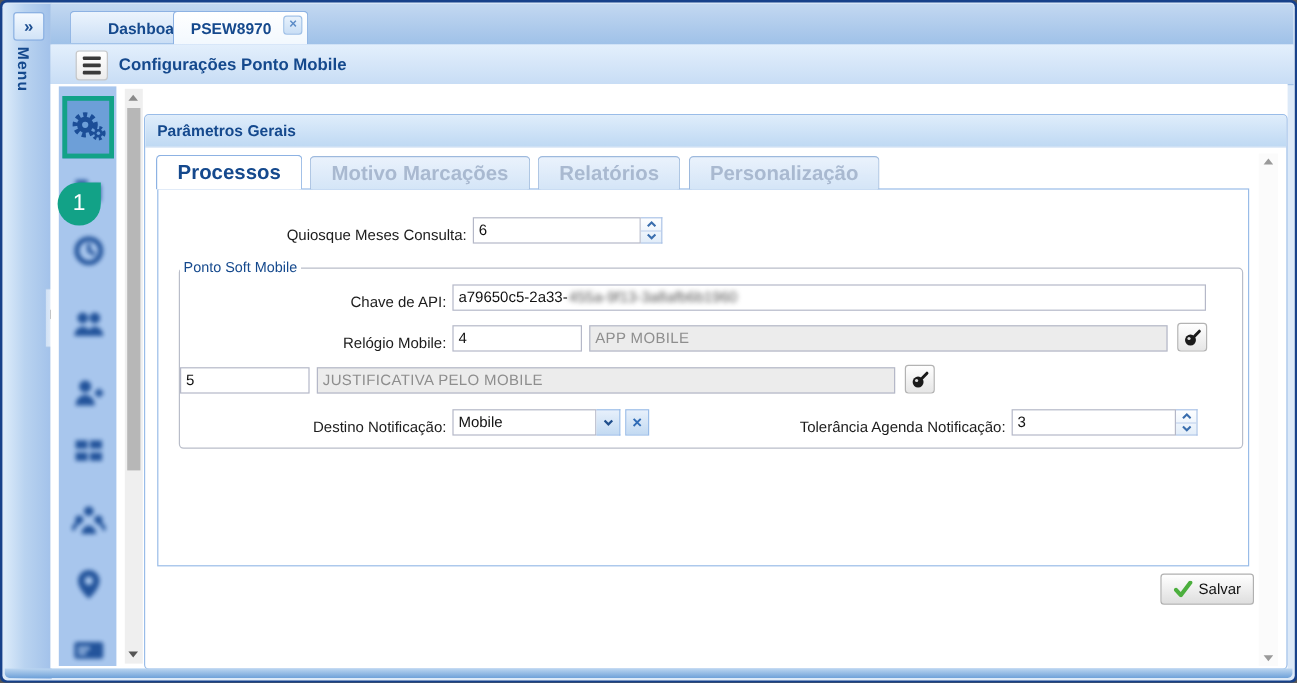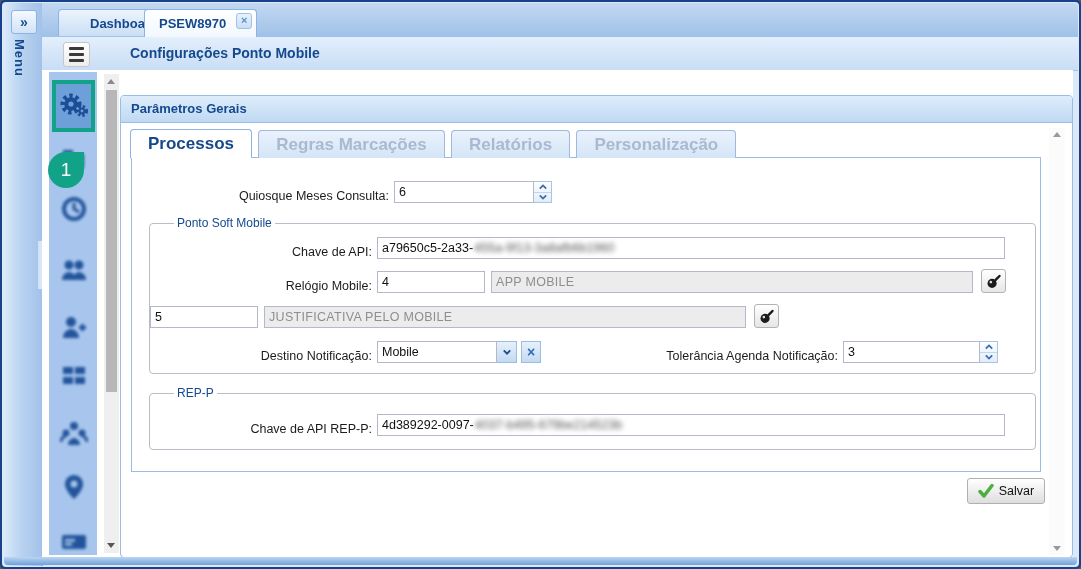--- a/index.html
+++ b/index.html
@@ -31,21 +31,21 @@
     background:linear-gradient(#e8f2fc,#c9def5);color:#5c8cc7;font-size:11px;font-weight:bold;line-height:12px;
     text-align:center;cursor:pointer;}
 
   
   .toolbar{position:absolute;left:40px;top:35px;right:1px;height:33px;
     background:linear-gradient(#e3effc,#c8ddf5);border-bottom:1px solid #a6c4e8;}
   .hamburger{position:absolute;left:21px;top:5px;width:25px;height:23px;background:linear-gradient(#ffffff,#ececec);
     border:1px solid #c7c7c7;border-radius:3px;display:flex;flex-direction:column;justify-content:center;gap:3px;
     align-items:center;cursor:pointer;}
   .hamburger i{display:block;width:15px;height:3px;background:#3a3a3a;border-radius:1px;}
-  .doc-title{position:absolute;left:57px;top:0;line-height:33px;color:#15498d;font-weight:bold;font-size:14px;margin-left:31px;}
+  .doc-title{position:absolute;left:57px;top:0;line-height:33px;color:#15498d;font-weight:bold;font-size:14px;}
 
   
   .content{position:absolute;left:40px;top:68px;right:6px;bottom:10px;background:#ffffff;}
   .bottom-band{position:absolute;left:2px;right:2px;bottom:2px;height:8px;
     background:linear-gradient(#bcd6f1,#6fa1d9);border-radius:0 0 4px 4px;}
 
   
   .dock{position:absolute;left:7px;top:2px;width:48px;bottom:2px;background:#a8c6ed;}
   .dock-icon{position:absolute;left:11px;width:28px;height:28px;filter:blur(1.8px);opacity:.95;cursor:pointer;}
   .gear-box{position:absolute;left:3px;top:8px;width:43px;height:52px;background:#6d9fd8;
@@ -87,21 +87,21 @@
   .spinner span + span{border-top:1px solid #c3d5ee;}
   .chev{width:8px;height:8px;}
   .trigger{width:20px;height:22px;border:1px solid #99bce8;border-left:none;box-sizing:border-box;
     background:linear-gradient(#e7f0fb,#c3daf2);display:flex;align-items:center;justify-content:center;cursor:pointer;}
   .clearbtn{width:20px;height:22px;border:1px solid #99bce8;box-sizing:border-box;margin-left:4px;
     background:linear-gradient(#e7f0fb,#c3daf2);color:#2f6bb6;font-weight:bold;font-size:14px;line-height:20px;
     text-align:center;cursor:pointer;}
   .lupa{width:25px;height:24px;border:1px solid #b3b3b3;border-radius:3px;background:linear-gradient(#ffffff,#e6e6e6);
     box-sizing:border-box;display:flex;align-items:center;justify-content:center;cursor:pointer;margin-left:8px;}
   fieldset.fs{position:absolute;margin:0;border:1px solid #b9bdc9;border-radius:4px;padding:0;}
-  .fs legend{color:#15498d;font-size:12px;margin-left:24px;padding:0 3px;}
+  .fs legend{color:#15498d;font-size:12px;margin-left:0;padding:0 3px;}
   .savebtn{position:absolute;left:846px;top:382px;width:78px;height:26px;border:1px solid #b0b0b0;border-radius:3px;
     background:linear-gradient(#ffffff,#dedede);display:flex;align-items:center;justify-content:center;gap:5px;
     font-size:12.5px;color:#111;cursor:pointer;box-sizing:border-box;}
 </style>
 </head>
 <body>
 
 <div class="stage">
   <div class="inner">
 
@@ -216,21 +216,21 @@
         </div>
       </div>
 
       <div class="badge">1</div>
 
       <div class="panel">
         <div class="panel-header">Parâmetros Gerais</div>
 
         <div class="ptabs">
           <div class="ptab active">Processos</div>
-          <div class="ptab">Regras Marcações</div>
+          <div class="ptab">Motivo Marcações</div>
           <div class="ptab">Relatórios</div>
           <div class="ptab">Personalização</div>
         </div>
 
         <div class="pbody">
 
           <div class="frow" style="left:0;top:21px;">
             <div class="flabel" style="width:257px;">Quiosque Meses Consulta:</div>
             <input class="tfield" style="width: 140px;" value="6">
             <div class="spinner">
@@ -302,30 +302,20 @@
                   </span>
                 <span>
                   <svg class="chev" viewBox="0 0 10 8">
                       <path d="M1 2l4 4 4-4" fill="none" stroke="#3a6eae" stroke-width="2.2"></path>
                     </svg>
                   </span>
               </div>
             </div>
           </fieldset>
 
-          <fieldset class="fs" style="left:17px;top:228px;width:885px;height:62px;">
-            <legend>REP-P</legend>
-            <div class="frow" style="left:0;top:12px;width:100%;">
-              <div class="flabel" style="width:222px;">Chave de API REP-P:</div>
-              <div class="tfield" style="width:628px;">
-                <span>4d389292-0097-</span>
-                <span class="blurred">4037-b495-679be214523b</span>
-              </div>
-            </div>
-          </fieldset>
         </div>
 
         <div class="savebtn">
           <svg width="16" height="14" viewBox="0 0 16 14">
             <path d="M2 7.5l4 4.5L14 1.5" fill="none" stroke="#4caf3e" stroke-width="3.4" stroke-linecap="round" stroke-linejoin="round"></path>
           </svg>
           <span>Salvar</span>
         </div>
 
         <div class="pscroll">

